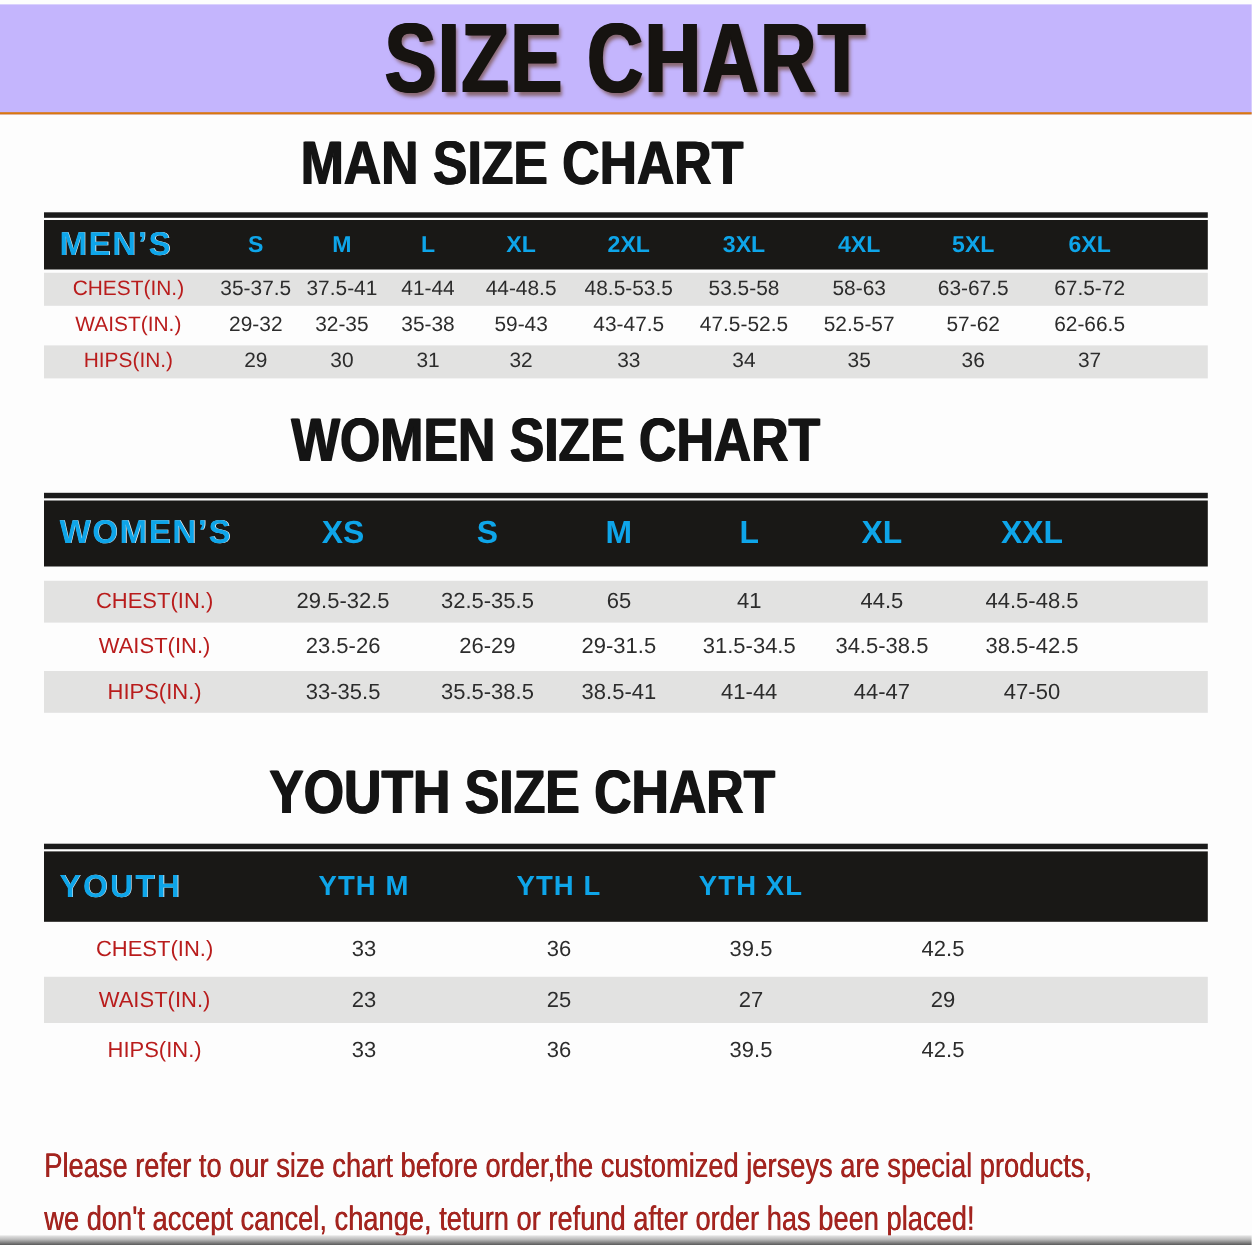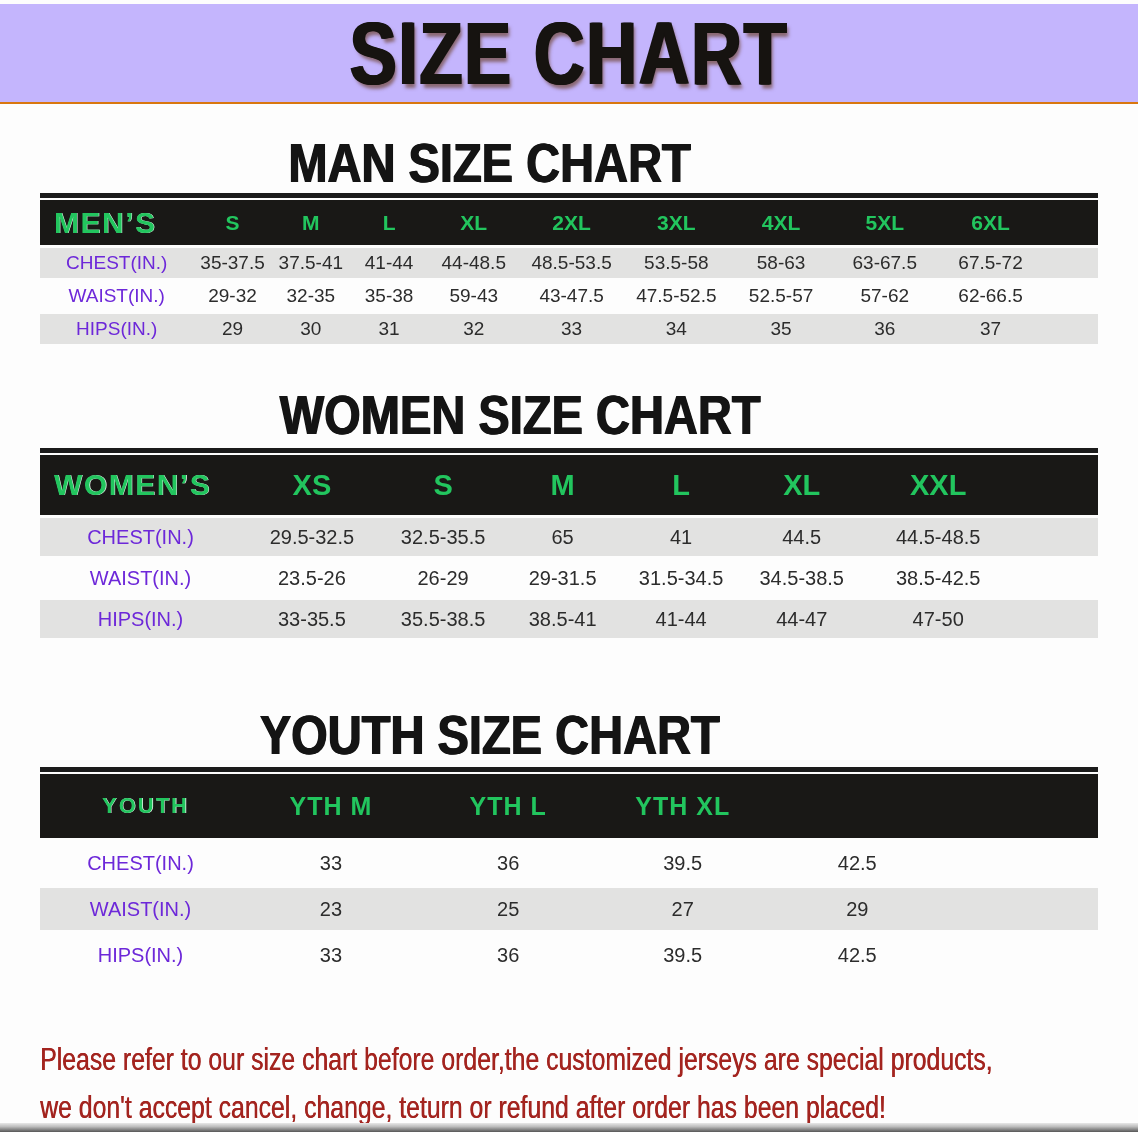--- a/index.html
+++ b/index.html
@@ -18,21 +18,21 @@
   .banner-title{
     display:inline-block;white-space:nowrap;
     font-size:88px;font-weight:bold;line-height:1;
     color:#161310;letter-spacing:2px;
     transform:scaleX(0.80) scaleY(1.02);transform-origin:center;
     text-shadow:1.5px 0 #161310,-1.5px 0 #161310,3px 4px 4px rgba(90,40,0,.55);
   }
   
   .sec-heading{
     position:absolute;left:0;width:950px;text-align:center;
-    margin:15px;line-height:1;
+    margin:0;line-height:1;
   }
   .cond{
     display:inline-block;white-space:nowrap;
     font-size:56px;font-weight:bold;color:#141414;letter-spacing:0px;
     transform:scaleX(0.84);transform-origin:center;
     text-shadow:0.8px 0 #141414,-0.8px 0 #141414;
   }
   .h-men{top:120px;}
   .h-women{top:372px;padding-left:30px;}
   .h-youth{top:692px;}
@@ -41,47 +41,47 @@
     position:absolute;left:40px;width:1058px;
     border-top:5px solid #1b1b1b;padding-top:2px;
   }
   .t-men{top:193px;}
   .t-women{top:448px;}
   .t-youth{top:767px;}
   .tr{display:grid;align-items:center;}
   .men-cols{grid-template-columns:14.5% 7.4% 7.4% 7.4% 8.6% 9.9% 9.9% 9.9% 9.7% 10.3% 5%;}
   .women-cols{grid-template-columns:19% 13.4% 11.4% 11.2% 11.2% 11.6% 14.2% 8%;}
   .youth-cols{grid-template-columns:19% 17% 16.5% 16.5% 16.5% 14.5%;}
-  .thead{background:#191816;color:#22c55e;}
+  .thead{background:#191816;color:#0ea5e9;}
   .t-men  .thead{height:45px;margin-bottom:3px;}
-  .t-women .thead{height:60px;margin-bottom:3px;}
+  .t-women .thead{height:60px;margin-bottom:13px;}
   .t-youth .thead{height:64px;margin-bottom:4px;}
   .t-men  .row{height:30px;margin-bottom:3px;}
   .t-women .row{height:38px;margin-bottom:3px;}
   .t-youth .row{height:42px;margin-bottom:4px;}
   .t-youth .row-us{height:36px;margin-bottom:4px;}
   .gray{background:#e2e2e1;}
   .white{background:#fdfdfd;}
   .corner{
     font-weight:bold;letter-spacing:1.5px;padding-left:14px;
     display:flex;align-items:center;
     text-shadow:0.6px 0 #f6f6f6;
   }
   .t-men .corner{font-size:30px;}
   .t-women .corner{font-size:30px;}
-  .t-youth .corner{font-size:22px;letter-spacing:2px;margin-left:48px;}
+  .t-youth .corner{font-size:29px;letter-spacing:2px;}
   .hcell{
     font-weight:bold;text-align:center;
     display:flex;align-items:center;justify-content:center;
   }
   .t-men .hcell{font-size:21px;}
   .t-women .hcell{font-size:29px;}
   .t-youth .hcell{font-size:25px;letter-spacing:1px;}
   .lcell{
-    font-size:20px;color:#6d28d9;text-align:center;
+    font-size:20px;color:#b91c1c;text-align:center;
     display:flex;align-items:center;justify-content:center;
   }
   .vcell{
     font-size:20px;color:#2c2c2c;text-align:center;
     display:flex;align-items:center;justify-content:center;
   }
   .t-men .lcell,.t-men .vcell{font-size:19px;}
   
   .footer{position:absolute;top:1036px;left:40px;width:1098px;}
   .footer-line{

